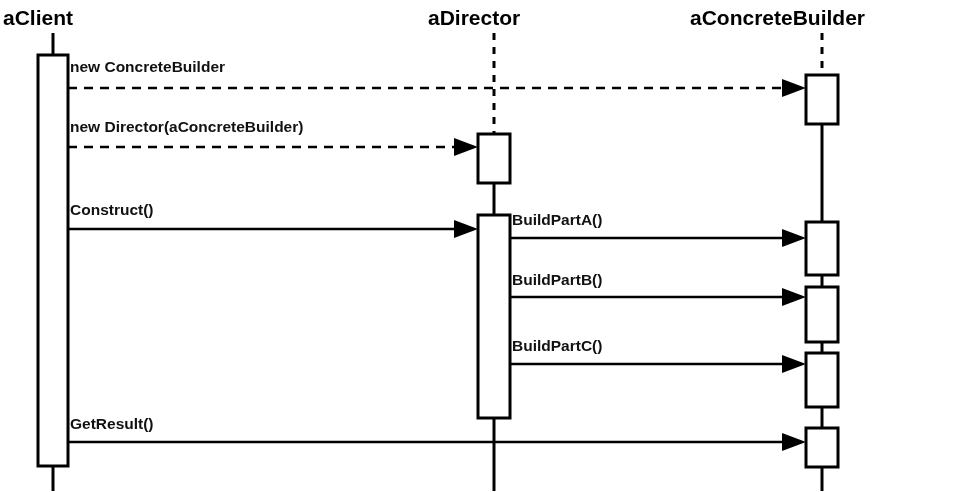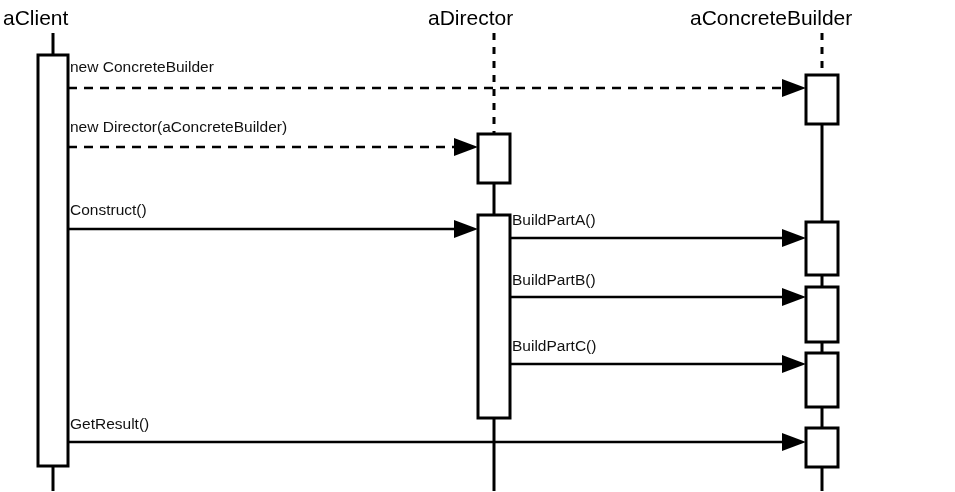--- a/index.html
+++ b/index.html
@@ -12,20 +12,21 @@
     width: 955px;
     height: 492px;
     font-family: "Liberation Sans", sans-serif;
     overflow: hidden;
   }
   #diagram-root {
     position: relative;
     width: 955px;
     height: 492px;
     background: #0f766e;
+    font-weight: bold;
   }
   svg#sequence-diagram {
     display: block;
     width: 955px;
     height: 492px;
   }
   .lifeline-header {
     font-family: "Liberation Sans", sans-serif;
     font-size: 21px;
     fill: #000000;

